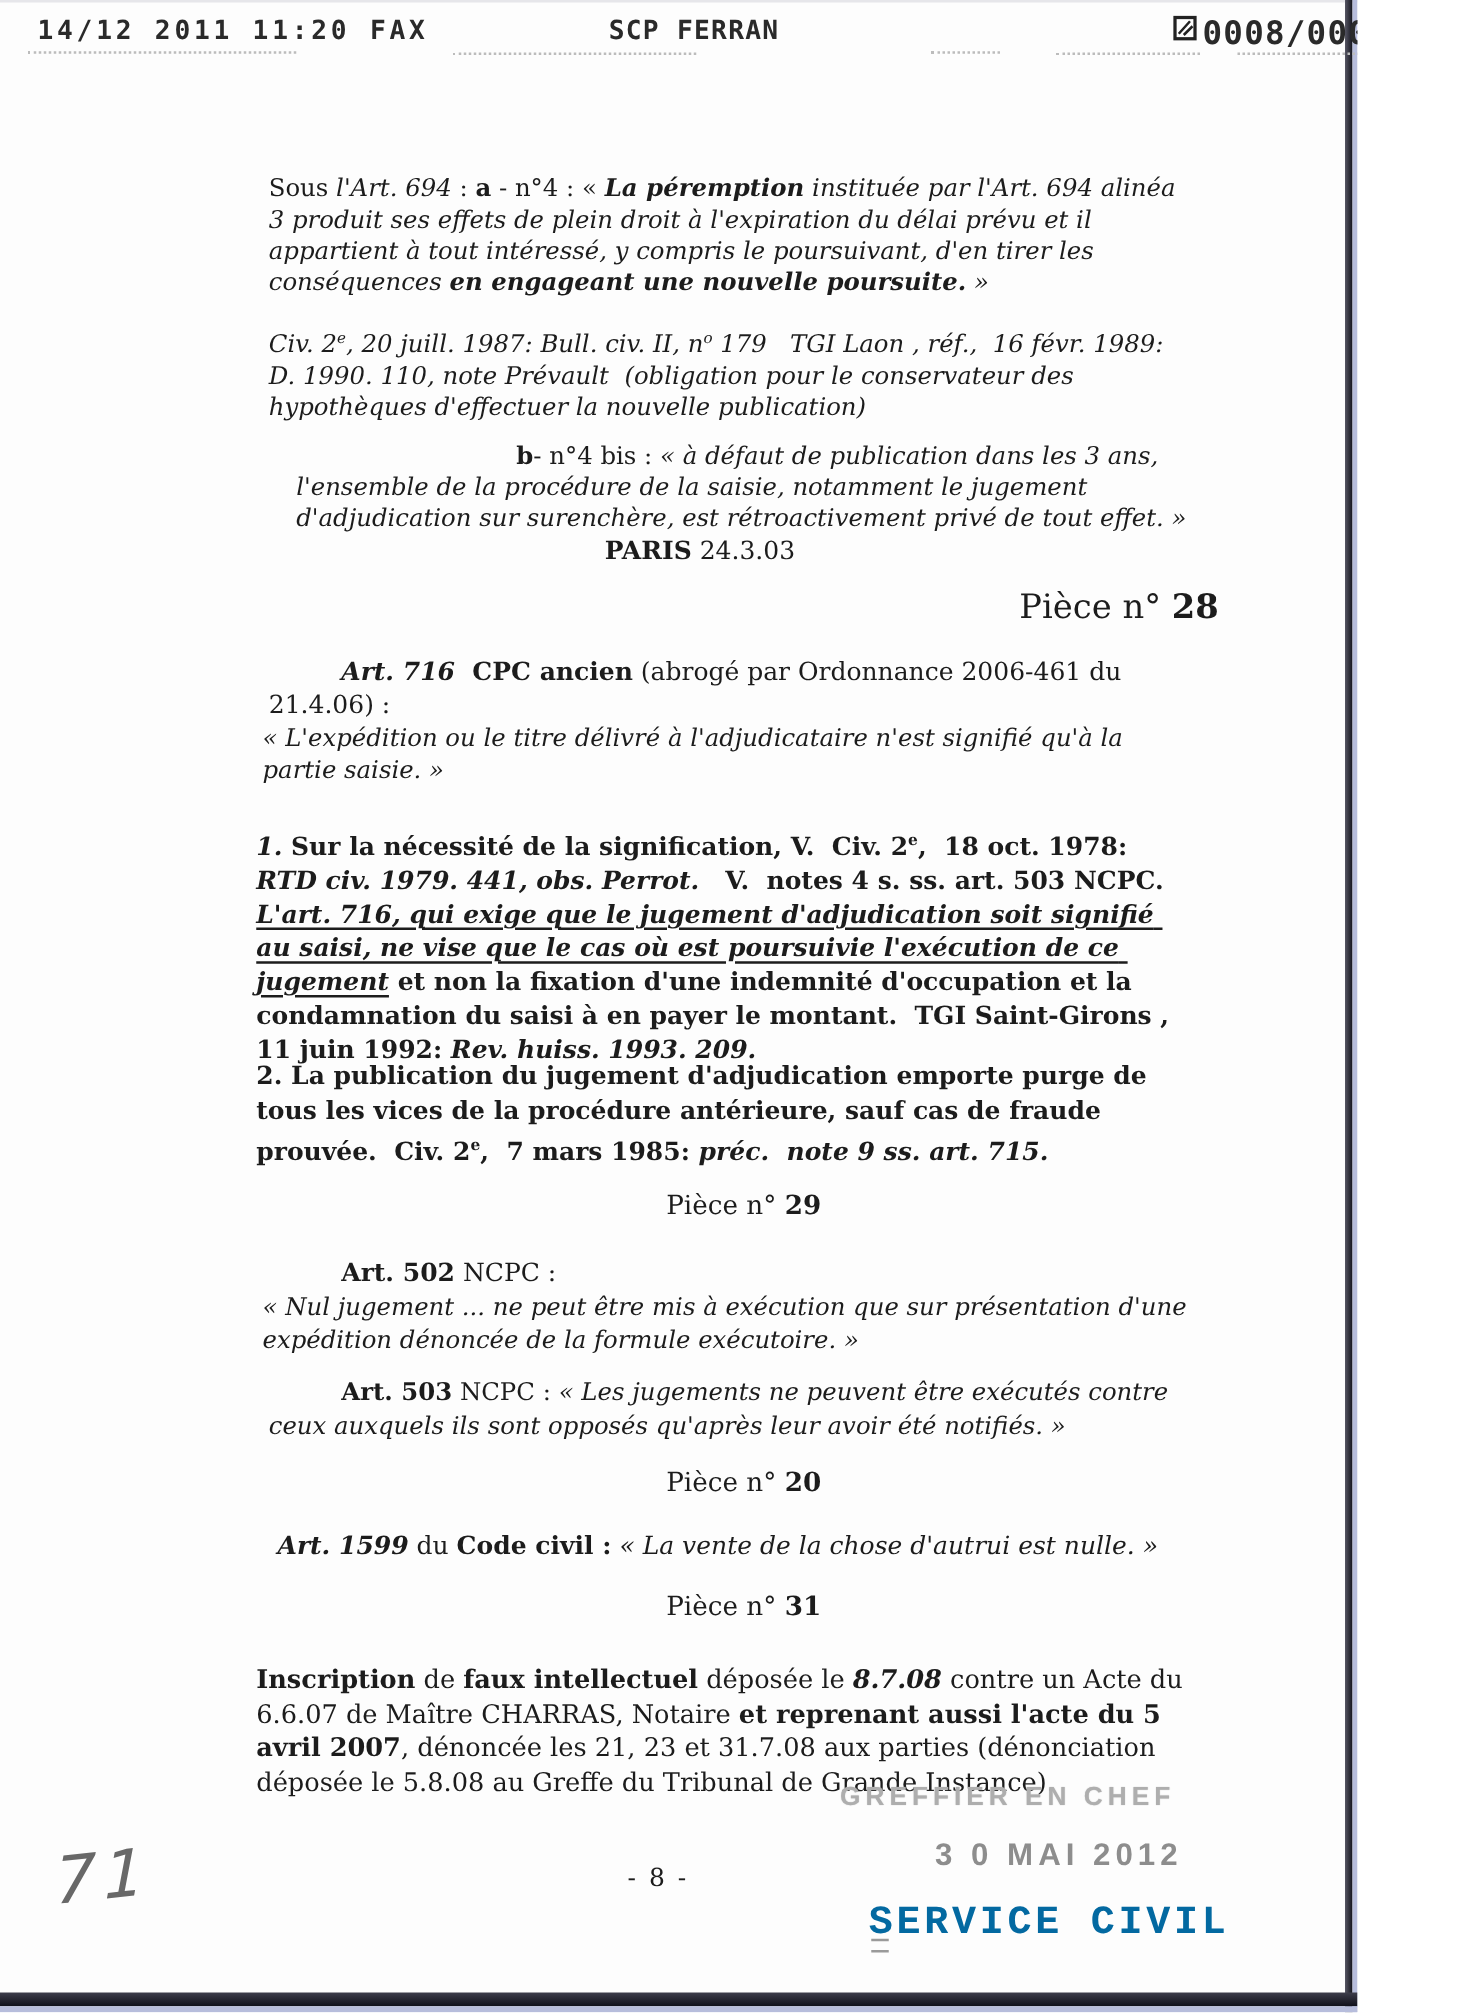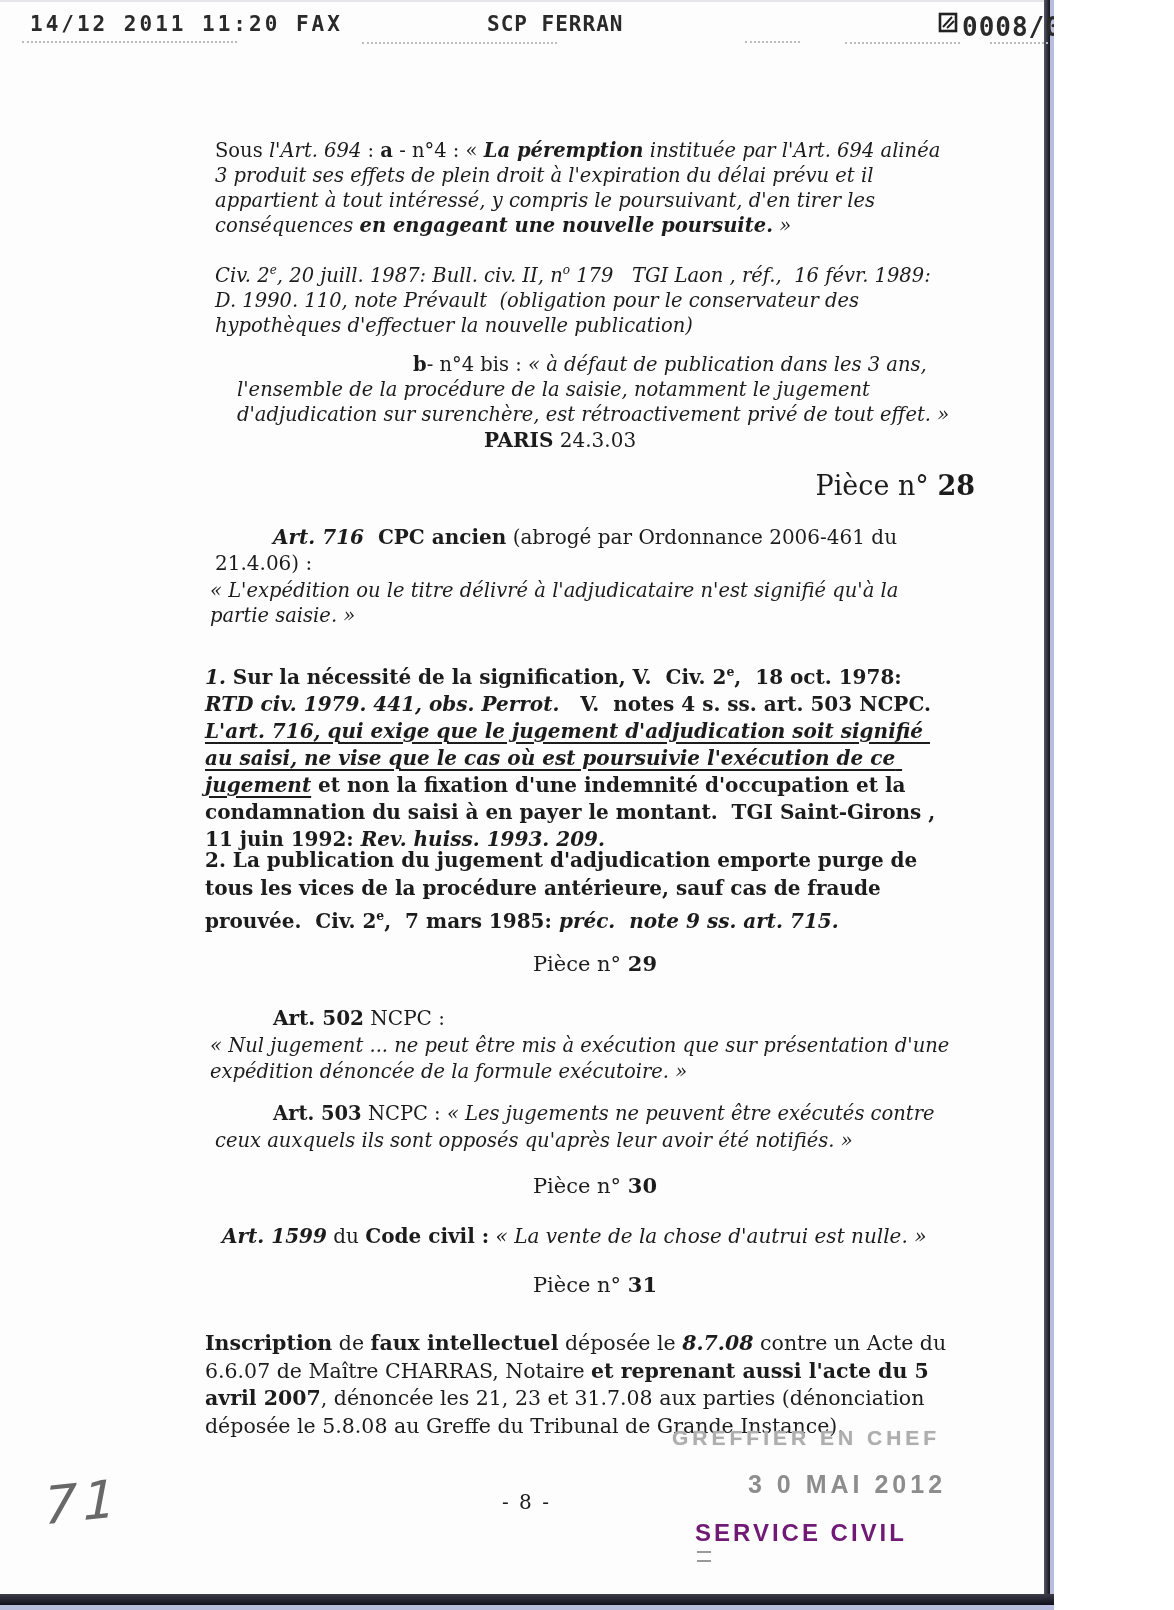--- a/index.html
+++ b/index.html
@@ -1,20 +1,21 @@
 <!DOCTYPE html>
 <html><head>
 <meta charset="utf-8">
 <style>
   html,body{margin:0;padding:0;background:#ffffff;}
   .page{
     position:relative;width:1054px;height:1610px;overflow:hidden;
     background:#fdfdfd;
     font-family:"DejaVu Serif","Liberation Serif",serif;
     color:#1c1c1c;
+    padding-left:32px;
   }
   
   .edge{position:absolute;}
   .edge-top{top:0;left:0;width:100%;height:2px;background:#e6e6ea;}
   .edge-dark-right{top:0;right:4px;width:6px;height:100%;background:linear-gradient(to right,#565664,#14141d);}
   .edge-lav-right{top:0;right:0;width:4px;height:100%;background:#b7bddc;}
   .edge-dark-bottom{left:0;bottom:5px;width:100%;height:11px;background:linear-gradient(to bottom,#3d3d4b,#10101a);}
   .edge-lav-bottom{left:0;bottom:0;width:100%;height:5px;background:#b7bddc;}
   
   .fax-header span{position:absolute;font-family:"DejaVu Sans Mono","Liberation Mono",monospace;font-weight:bold;color:#2a2a2a;}
@@ -48,21 +49,21 @@
   [data-name="quote-art-502"]{top:1033px;left:210px;width:748px;line-height:26px;}
   [data-name="para-art-503"]{top:1100px;text-indent:58px;line-height:27px;}
   [data-name="heading-piece-30"]{top:1173px;width:760px;text-align:center;font-size:21px;}
   [data-name="para-art-1599"]{top:1224px;left:222px;width:745px;font-size:20px;}
   [data-name="heading-piece-31"]{top:1272px;width:760px;text-align:center;font-size:21px;}
   [data-name="para-inscription"]{top:1330px;left:205px;width:768px;font-size:20.5px;line-height:27.5px;}
   
   .stamp{position:absolute;font-family:"Liberation Sans","DejaVu Sans",sans-serif;font-weight:bold;white-space:pre;}
   .stamp-1{left:672px;top:1426px;font-size:21px;letter-spacing:4px;color:#aeaeae;text-shadow:0 0 1px #c6c6c6;}
   .stamp-2{left:712px;top:1470px;font-size:25px;letter-spacing:4px;color:#8d8d8d;margin-left:36px;}
-  .stamp-3{left:695px;top:1519px;font-size:24px;letter-spacing:3px;color:#701a75;}
+  .stamp-3{left:695px;top:1519px;font-size:32px;letter-spacing:3px;color:#0369a1;font-family:Liberation Mono, monospace;}
   .stamp-mark{position:absolute;left:697px;top:1551px;width:14px;height:7px;border-top:2px solid #9a9a9a;border-bottom:2px solid #9a9a9a;}
   .page-number{position:absolute;left:502px;top:1490px;font-size:20px;letter-spacing:2px;color:#1c1c1c;}
   .handwritten{position:absolute;left:44px;top:1472px;font-family:"DejaVu Sans",sans-serif;font-style:italic;font-size:52px;color:#4f4f4f;transform:rotate(-6deg) skewX(-6deg);opacity:.85;letter-spacing:6px;}
 </style>
 </head>
 <body>
 
 <div class="page" data-name="fax-page">
 
   <div class="edge edge-top" data-name="scan-edge-top"></div>
@@ -93,21 +94,21 @@
       <div class="block" data-name="paris-line"><span class="b">PARIS</span><span> 24.3.03</span></div>
       <div class="block" data-name="heading-piece-28"><span>Pièce n° </span><span class="b">28</span></div>
       <div class="block" data-name="para-art-716"><span class="b i">Art. 716</span><span class="b">  CPC ancien</span><span> (abrogé par Ordonnance 2006-461 du 21.4.06) :</span></div>
       <div class="block" data-name="quote-art-716"><span class="i">« L'expédition ou le titre délivré à l'adjudicataire n'est signifié qu'à la partie saisie. »</span></div>
       <div class="block" data-name="para-note-1"><span class="b i">1.</span><span class="b"> Sur la nécessité de la signification, V.  Civ. 2</span><span class="b sup">e</span><span class="b">,  18 oct. 1978: </span><span class="b i">RTD civ. 1979. 441, obs. Perrot.</span><span class="b">   V.  notes 4 s. ss. art. 503 NCPC.  </span><span class="b i u">L'art. 716, qui exige que le jugement d'adjudication soit signifié au saisi, ne vise que le cas où est poursuivie l'exécution de ce jugement</span><span class="b"> et non la fixation d'une indemnité d'occupation et la condamnation du saisi à en payer le montant.  TGI Saint-Girons ,  11 juin 1992: </span><span class="b i">Rev. huiss. 1993. 209.</span></div>
       <div class="block" data-name="para-note-2"><span class="b">2.</span><span class="b"> La publication du jugement d'adjudication emporte purge de tous les vices de la procédure antérieure, sauf cas de fraude prouvée.  Civ. 2</span><span class="b sup">e</span><span class="b">,  7 mars 1985: </span><span class="b i">préc.  note 9 ss. art. 715.</span></div>
       <div class="block" data-name="heading-piece-29"><span>Pièce n° </span><span class="b">29</span></div>
       <div class="block" data-name="para-art-502"><span class="b">Art. 502</span><span> NCPC :</span></div>
       <div class="block" data-name="quote-art-502"><span class="i">« Nul jugement ... ne peut être mis à exécution que sur présentation d'une expédition dénoncée de la formule exécutoire. »</span></div>
       <div class="block" data-name="para-art-503"><span class="b">Art. 503</span><span> NCPC : </span><span class="i">« Les jugements ne peuvent être exécutés contre ceux auxquels ils sont opposés qu'après leur avoir été notifiés. »</span></div>
-      <div class="block" data-name="heading-piece-30"><span>Pièce n° </span><span class="b">30</span></div>
+      <div class="block" data-name="heading-piece-30"><span>Pièce n° </span><span class="b">20</span></div>
       <div class="block" data-name="para-art-1599"><span class="b i">Art. 1599</span><span> du </span><span class="b">Code civil :</span><span> </span><span class="i">« La vente de la chose d'autrui est nulle. »</span></div>
       <div class="block" data-name="heading-piece-31"><span>Pièce n° </span><span class="b">31</span></div>
       <div class="block" data-name="para-inscription"><span class="b">Inscription</span><span> de </span><span class="b">faux intellectuel</span><span> déposée le </span><span class="b i">8.7.08</span><span> contre un Acte du 6.6.07 de Maître CHARRAS, Notaire </span><span class="b">et reprenant aussi l'acte du 5 avril 2007</span><span>, dénoncée les 21, 23 et 31.7.08 aux parties (dénonciation déposée le 5.8.08 au Greffe du Tribunal de Grande Instance).</span></div>
     </div>
 
   <div class="stamp stamp-1" data-name="stamp-greffier-en-chef">GREFFIER EN CHEF</div>
   <div class="stamp stamp-2" data-name="stamp-date">3 0 MAI 2012</div>
   <div class="stamp stamp-3" data-name="stamp-service-civil">SERVICE CIVIL</div>
   <div class="stamp-mark" data-name="stamp-small-mark"></div>
 

